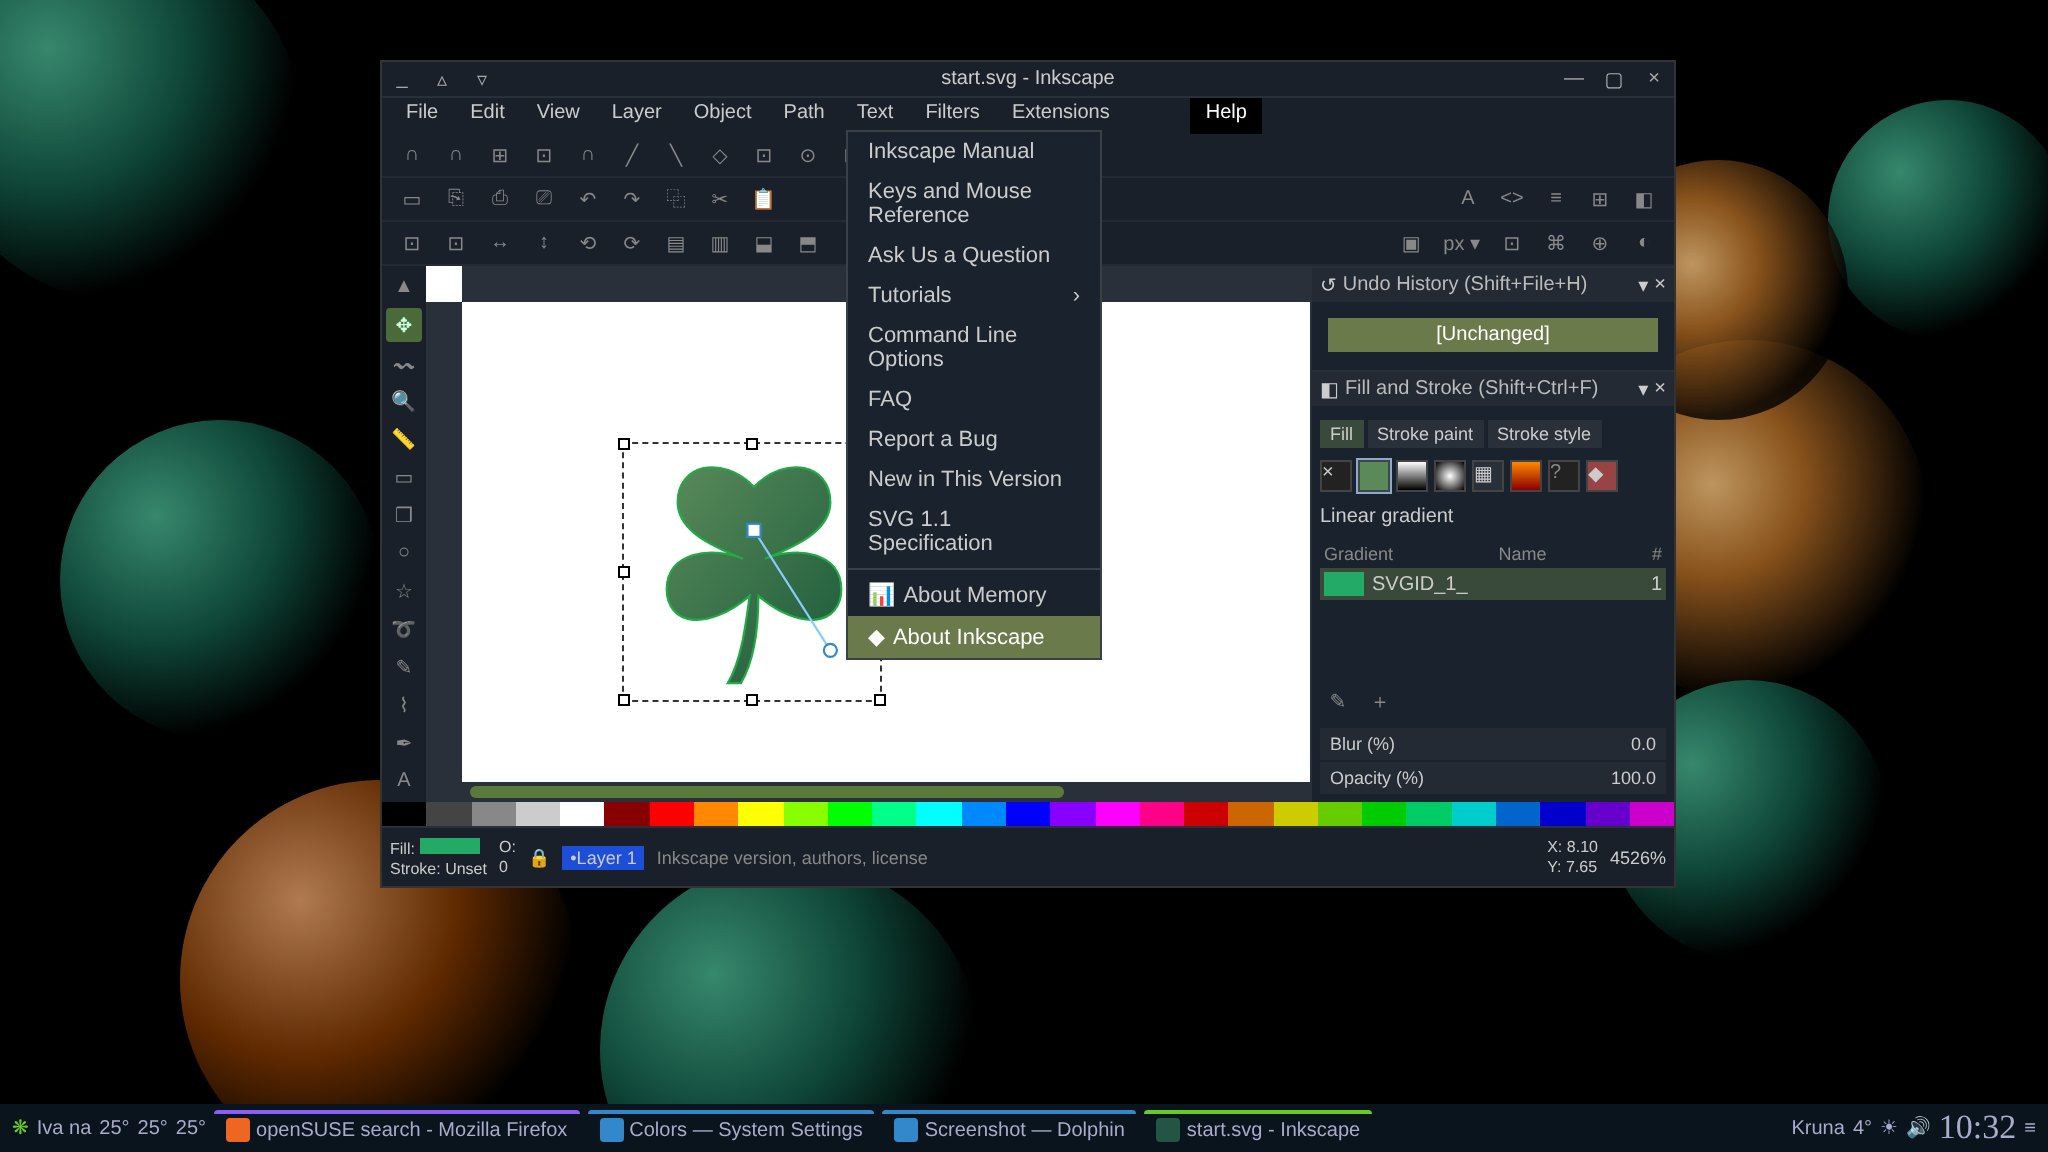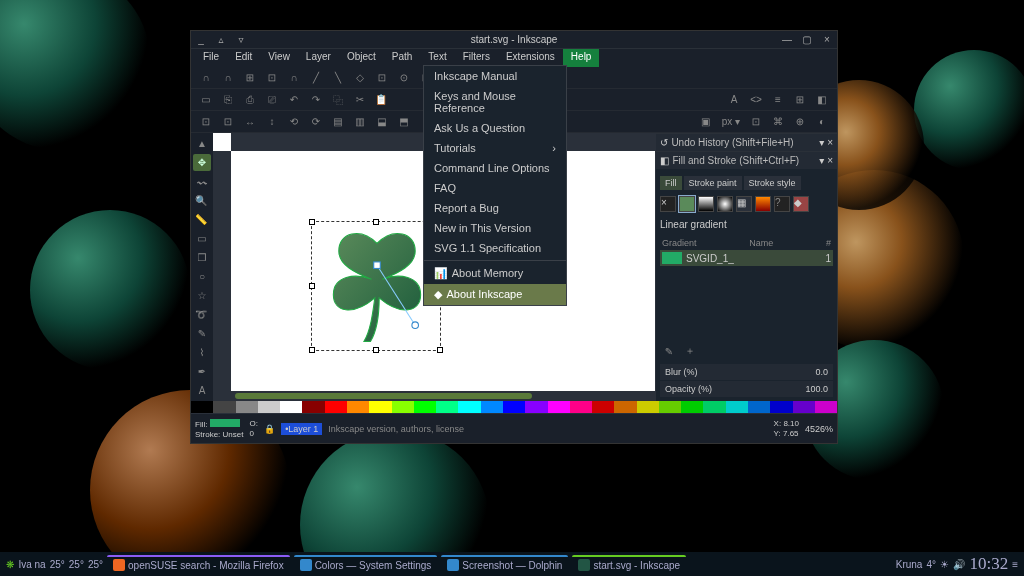--- a/index.html
+++ b/index.html
@@ -16,22 +16,22 @@
 .orb7 { width:190px; height:190px; left:300px; top:430px; }
 .orb8 { width:130px; height:130px; right:100px; top:80px; background:radial-gradient(circle at 40% 40%, #eb7, #a62 30%, #000 70%);}
 
 
 .window { position:absolute; left:190px; top:30px; width:648px; height:414px; background:#1a202a; border:1px solid #333; display:flex; flex-direction:column; font-size:10px; }
 .titlebar { height:18px; background:#1a202a; display:flex; align-items:center; border-bottom:1px solid #2a3038; }
 .win-btn { width:20px; height:14px; display:flex; align-items:center; justify-content:center; color:#aaa; }
 .title-text { flex:1; text-align:center; color:#ccc; }
 .menubar { height:18px; display:flex; padding:0 4px; background:#1a202a; }
 .menu-item { padding:2px 8px; color:#ccc; cursor:pointer; }
-.menu-item.active { background:#15803d; color:#fff; }
-.dropdown { position:absolute; left:423px; top:65px; width:144px; background:#1a232d; border:1px solid #3a4048; z-index:10; }
+.menu-item.active { background:#000000; color:#fff;margin-left:32px; }
+.dropdown { position:absolute; left:423px; top:65px; width:128px; background:#1a232d; border:1px solid #3a4048; z-index:10; }
 .dd-item { padding:4px 10px; color:#ccc; }
 .dd-item.active { background:#6a7a4a; color:#fff; }
 .dd-sep { height:1px; background:#3a4048; margin:2px 0; }
 .dd-sub::after { content:"›"; float:right; }
 
 .toolbars { background:#1a202a; }
 .trow { height:22px; display:flex; align-items:center; gap:4px; padding:0 6px; border-bottom:1px solid #252a32; }
 .tbtn { width:18px; height:18px; display:flex; align-items:center; justify-content:center; color:#888; border-radius:2px; }
 .spacer { flex:1; }
 
@@ -221,20 +221,23 @@
       </div>
       <div class="scrollbar-h"></div>
     </div>
 
     <div class="panels">
       <div class="panel-hdr">
         <span>↺</span>
         <span class="pt">Undo History (Shift+File+H)</span>
         <span>▾</span>
         <span>×</span>
+      </div>
+      <div class="panel-body" style="height:34px;">
+        <div class="unchanged">[Unchanged]</div>
       </div>
 
       <div class="panel-hdr">
         <span>◧</span>
         <span class="pt">Fill and Stroke (Shift+Ctrl+F)</span>
         <span>▾</span>
         <span>×</span>
       </div>
       <div class="panel-body" style="flex:1;display:flex;flex-direction:column;">
         <div class="fill-tabs">

